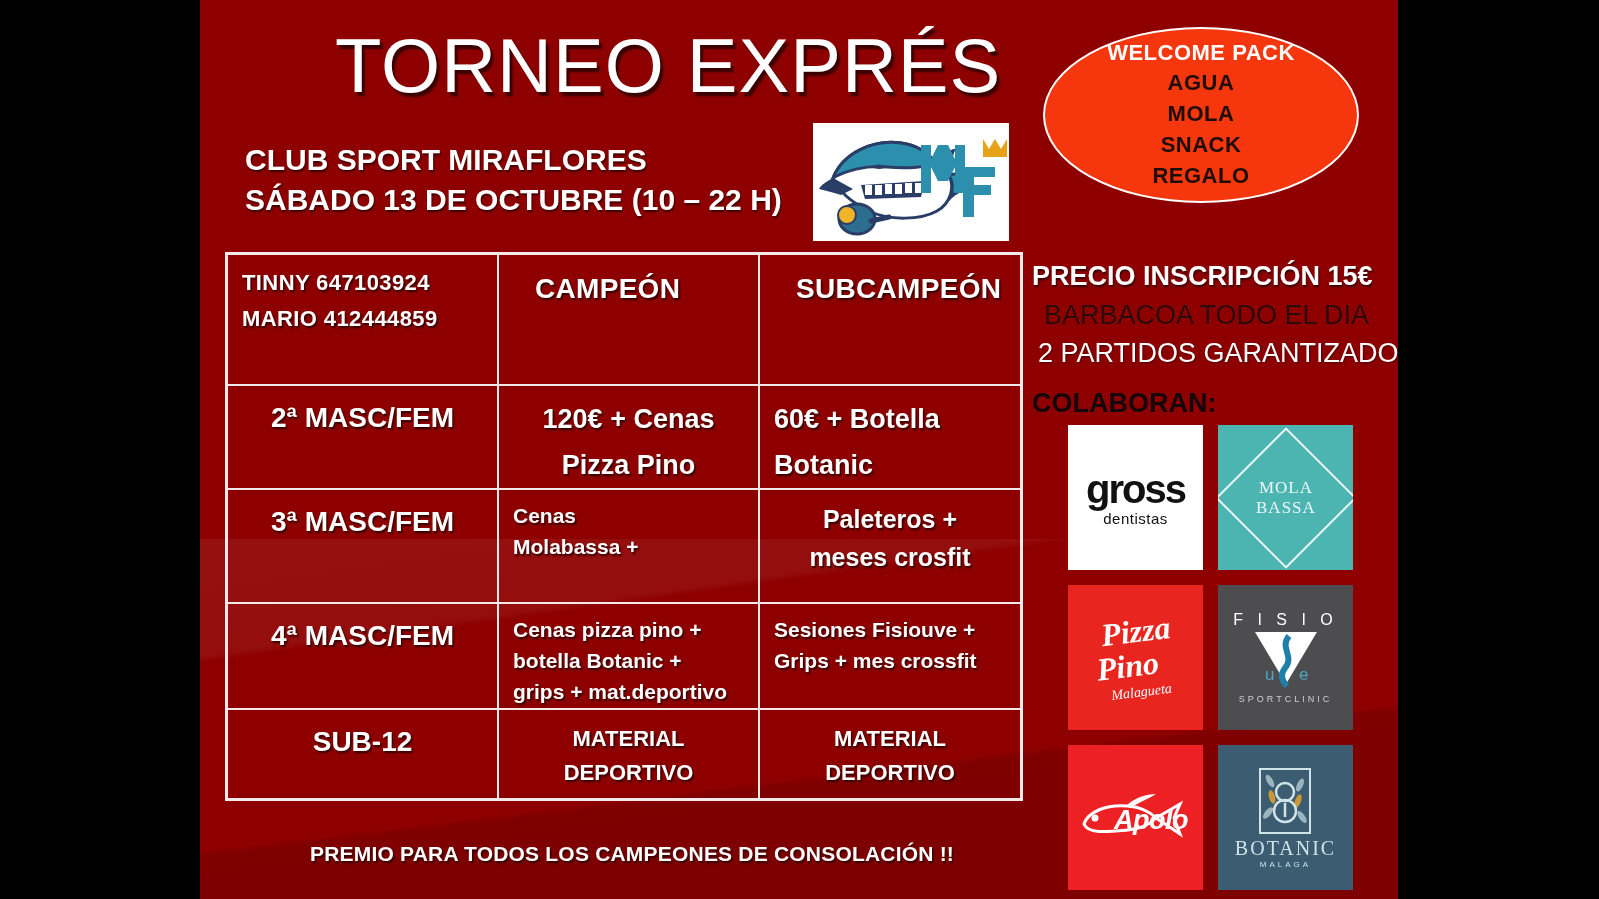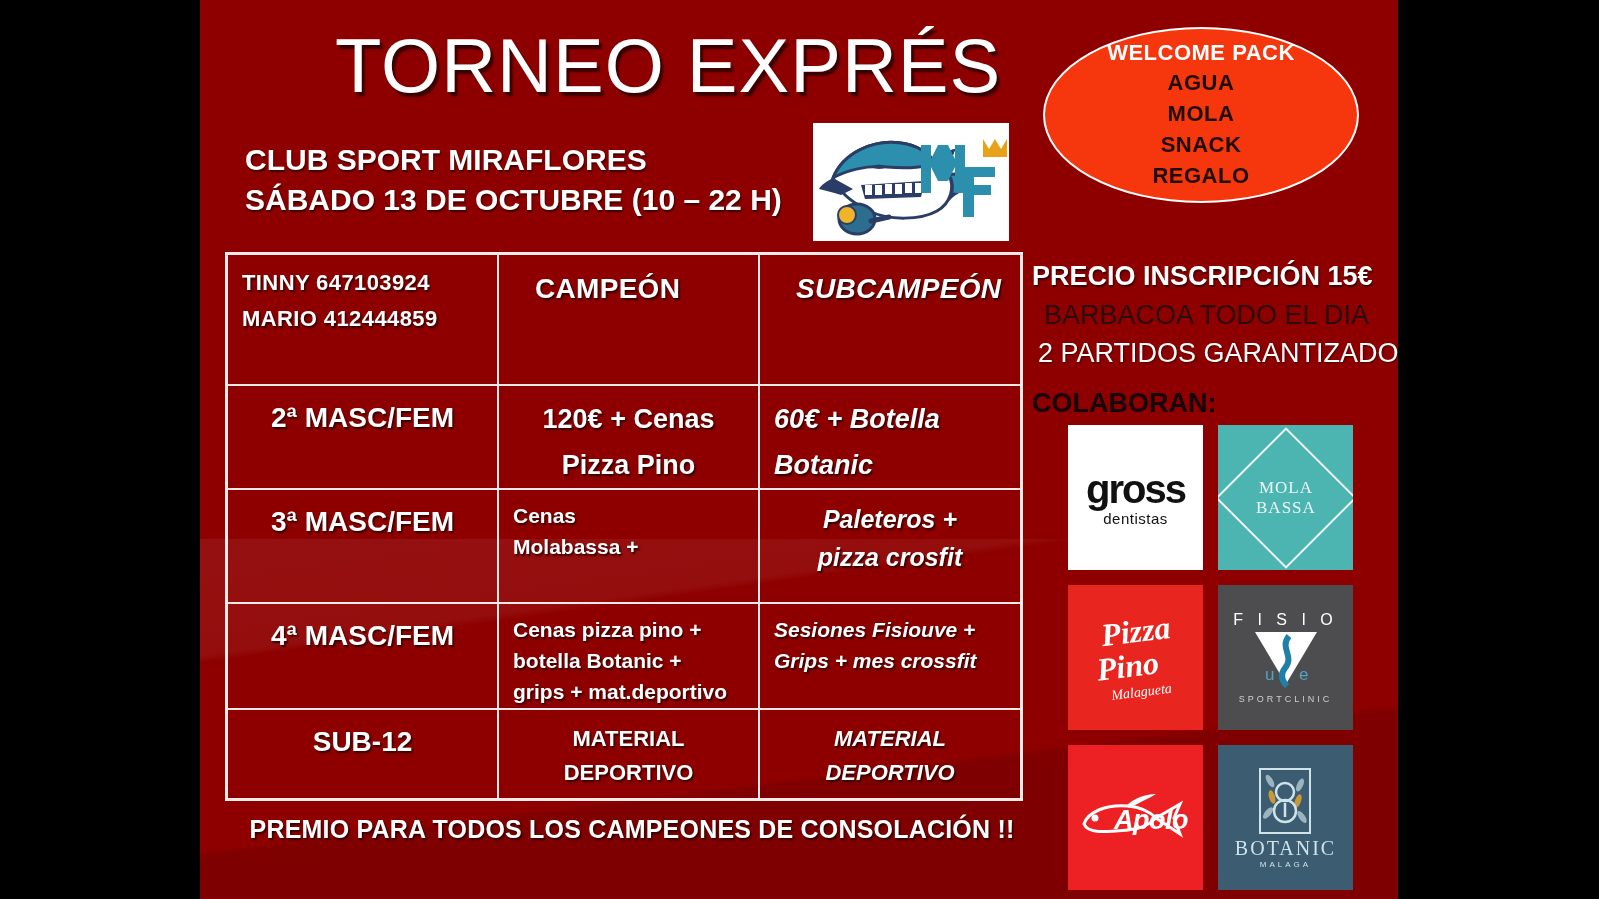--- a/index.html
+++ b/index.html
@@ -68,40 +68,40 @@
     border:3px solid #f3e9e9;
     box-sizing:border-box;
     display:flex;flex-direction:column;
   }
   .trow{display:flex;border-bottom:2px solid #f3e9e9;}
   .trow:last-child{border-bottom:none;}
   .tcell{box-sizing:border-box;padding:10px 14px;color:#ffffff;
          text-shadow:1.5px 2px 2px rgba(35,0,0,0.85);}
   .c0{width:271px;border-right:2px solid #f3e9e9;}
   .c1{width:261px;border-right:2px solid #f3e9e9;}
-  .c2{flex:1;font-style:italic;}
+  .c2{flex:1;}
   .r-head{height:133px;}
   .r-2{height:102px;}
   .r-3{height:115px;}
   .r-4{height:104px;}
   .r-sub{flex:1;}
 
   .contact{font-size:22px;font-weight:bold;line-height:36px;letter-spacing:.4px;}
   .hdr{font-size:28px;font-weight:bold;letter-spacing:.3px;padding-top:8px;}
   .hdr.left-pad{padding-left:22px;}
   .cat{font-size:28px;font-weight:bold;text-align:center;padding-top:6px;}
   .prize-lg{font-size:27px;font-weight:bold;line-height:46px;text-align:center;}
   .prize-lg.lft{text-align:left;}
   .prize-sm{font-size:21px;font-weight:bold;line-height:31px;}
   .prize-md{font-size:25px;font-weight:bold;line-height:38px;text-align:center;}
   .matdep{font-size:22px;font-weight:bold;line-height:30px;text-align:center;padding-top:4px;}
 
   #footer-note{
-    position:absolute;left:37px;top:815px;width:790px;
-    font-size:25px;font-weight:bold;color:#ffffff;letter-spacing:.2px;
+    position:absolute;left:37px;top:842px;width:790px;
+    font-size:21px;font-weight:bold;color:#ffffff;letter-spacing:.2px;
     text-shadow:1.5px 2px 2px rgba(35,0,0,0.85);
     text-align:center;white-space:nowrap;
   }
 
   
   #info{position:absolute;left:832px;top:256px;width:350px;}
   .info-line{white-space:nowrap;}
   .i-price{font-size:27px;font-weight:bold;color:#ffffff;line-height:40px;
            text-shadow:1px 2px 2px rgba(35,0,0,0.8);}
   .i-dark{font-size:27px;font-weight:400;color:#2b0b0b;line-height:38px;padding-left:12px;}
@@ -244,21 +244,21 @@
       <div class="trow r-3">
         <div class="tcell c0">
           <div class="cat">3ª MASC/FEM</div>
         </div>
         <div class="tcell c1">
           <div class="prize-sm">Cenas</div>
           <div class="prize-sm">Molabassa +</div>
         </div>
         <div class="tcell c2">
           <div class="prize-md">Paleteros +</div>
-          <div class="prize-md">pizza crosfit</div>
+          <div class="prize-md">meses crosfit</div>
         </div>
       </div>
 
       <div class="trow r-4">
         <div class="tcell c0">
           <div class="cat">4ª MASC/FEM</div>
         </div>
         <div class="tcell c1">
           <div class="prize-sm">Cenas pizza pino +</div>
           <div class="prize-sm">botella Botanic +</div>

